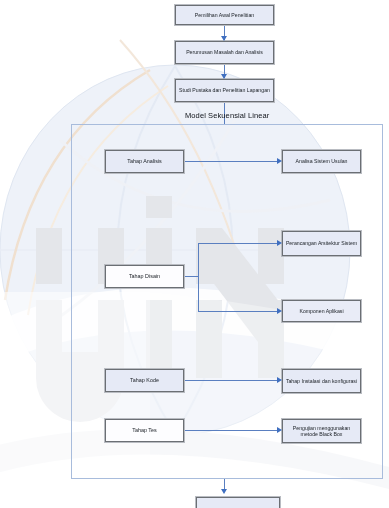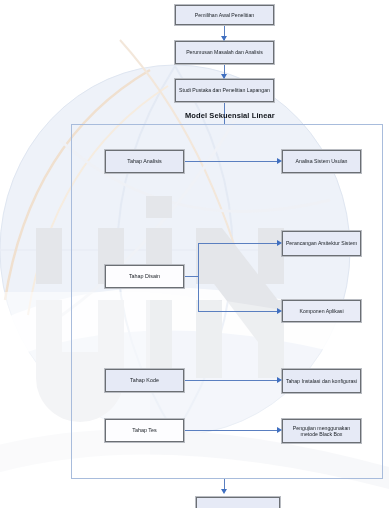--- a/index.html
+++ b/index.html
@@ -82,21 +82,21 @@
   #panel {
     position: absolute;
     box-sizing: border-box;
     border: 1px solid #a8bcdc;
     background: transparent;
     z-index: 2;
   }
 
   #section-title {
     position: absolute;
-    font-weight: bold;
+    font-weight: normal;
     font-size: 7.5px;
     color: #10141a;
     letter-spacing: 0.1px;
     white-space: nowrap;
     z-index: 6;
   }
 </style>
 </head>
 <body>
 

